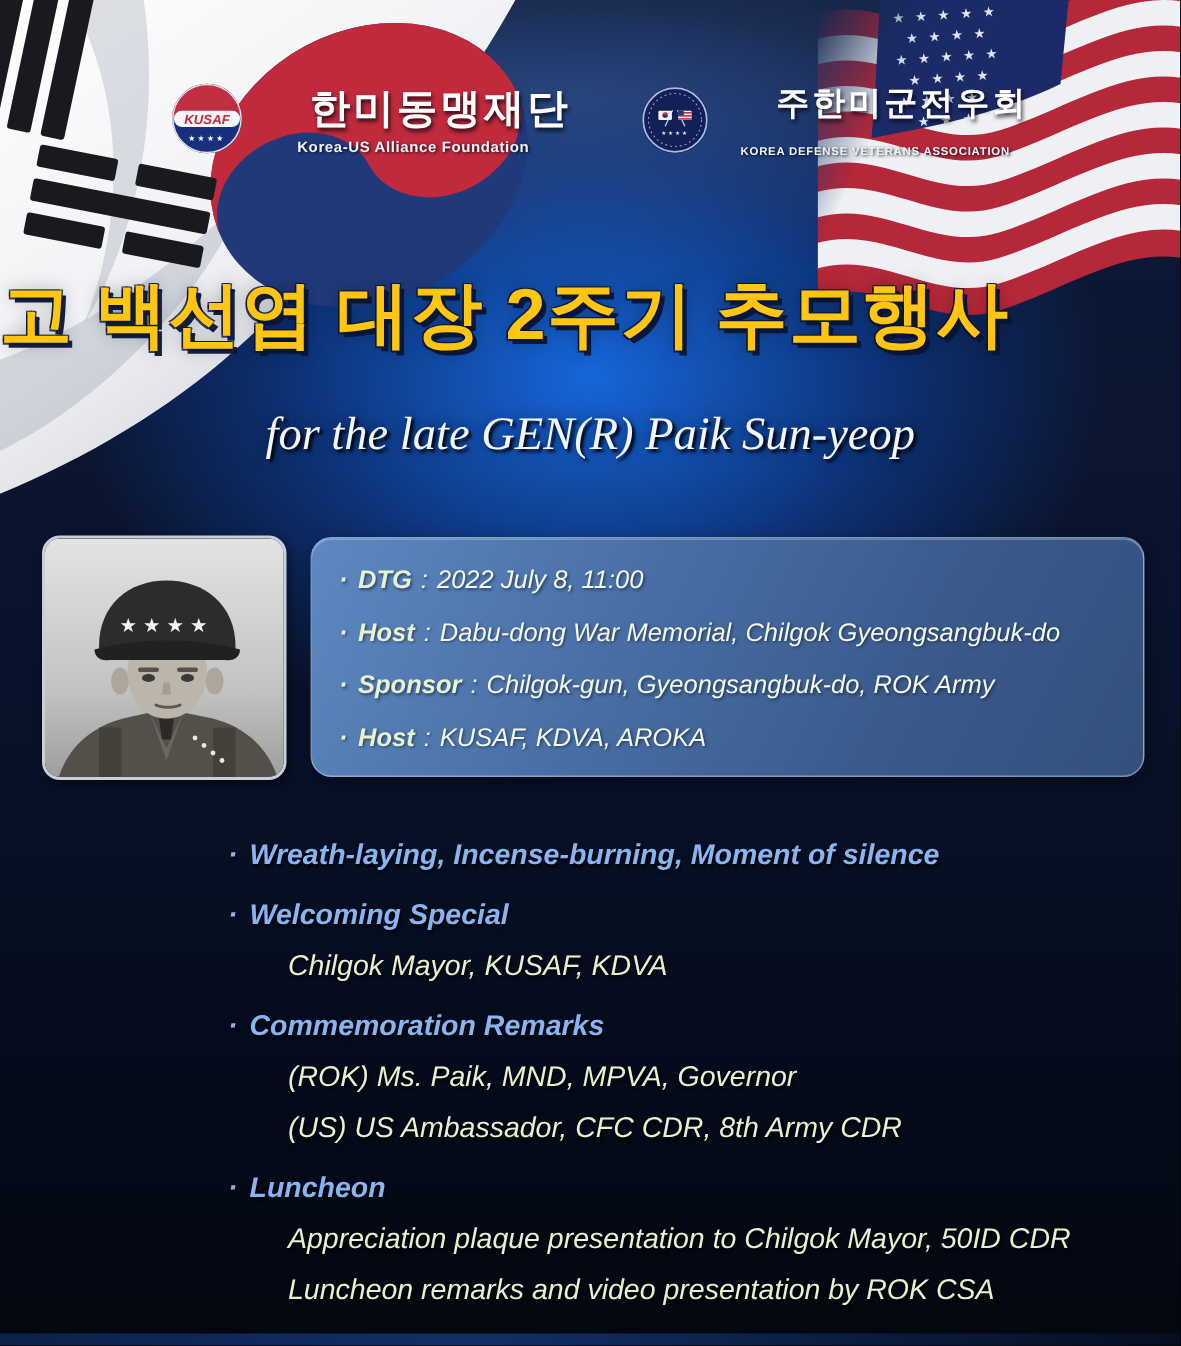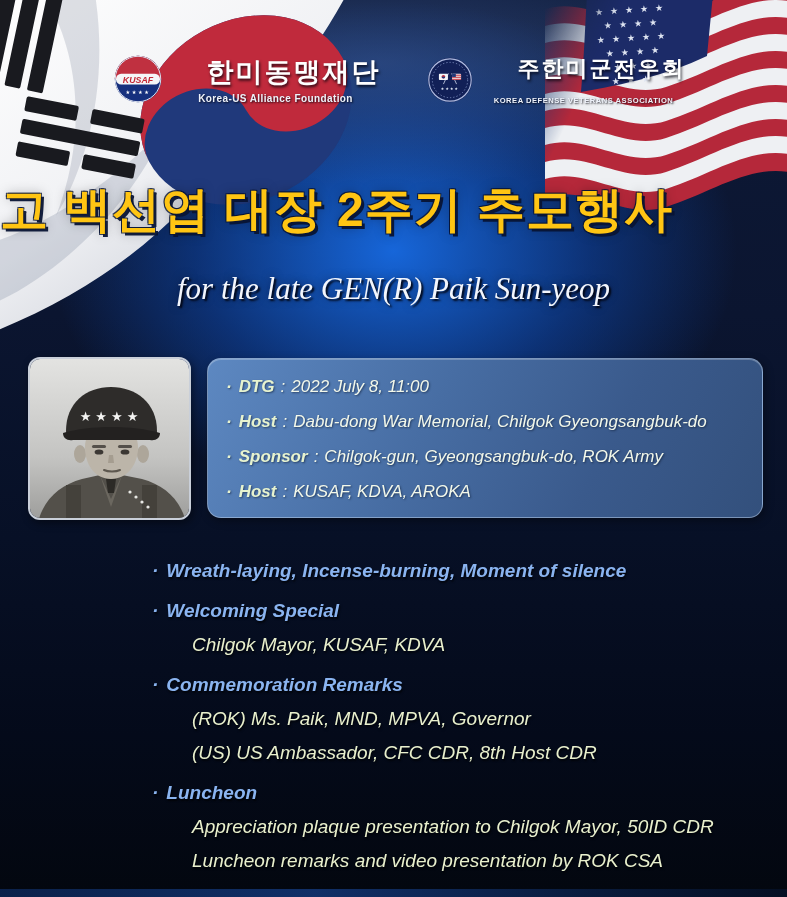--- a/index.html
+++ b/index.html
@@ -229,20 +229,20 @@
         <div class="detail-row"><span class="bullet">·</span><span class="lbl">Host</span><span class="sep">:</span><span class="val">KUSAF, KDVA, AROKA</span></div>
       </div>
   </div>
 
   <div class="program" id="program-list">
       <div class="prog-item prog-header"><span class="bullet">·</span><span>Wreath-laying, Incense-burning, Moment of silence</span></div>
       <div class="prog-item prog-header"><span class="bullet">·</span><span>Welcoming Special</span></div>
       <div class="prog-item prog-sub"><span>Chilgok Mayor, KUSAF, KDVA</span></div>
       <div class="prog-item prog-header"><span class="bullet">·</span><span>Commemoration Remarks</span></div>
       <div class="prog-item prog-sub"><span>(ROK) Ms. Paik, MND, MPVA, Governor</span></div>
-      <div class="prog-item prog-sub"><span>(US) US Ambassador, CFC CDR, 8th Host CDR</span></div>
+      <div class="prog-item prog-sub"><span>(US) US Ambassador, CFC CDR, 8th Army CDR</span></div>
       <div class="prog-item prog-header"><span class="bullet">·</span><span>Luncheon</span></div>
       <div class="prog-item prog-sub"><span>Appreciation plaque presentation to Chilgok Mayor, 50ID CDR</span></div>
       <div class="prog-item prog-sub"><span>Luncheon remarks and video presentation by ROK CSA</span></div>
     </div>
 
   <div class="bottom-bar"></div>
 </div>
 
 </body></html>

